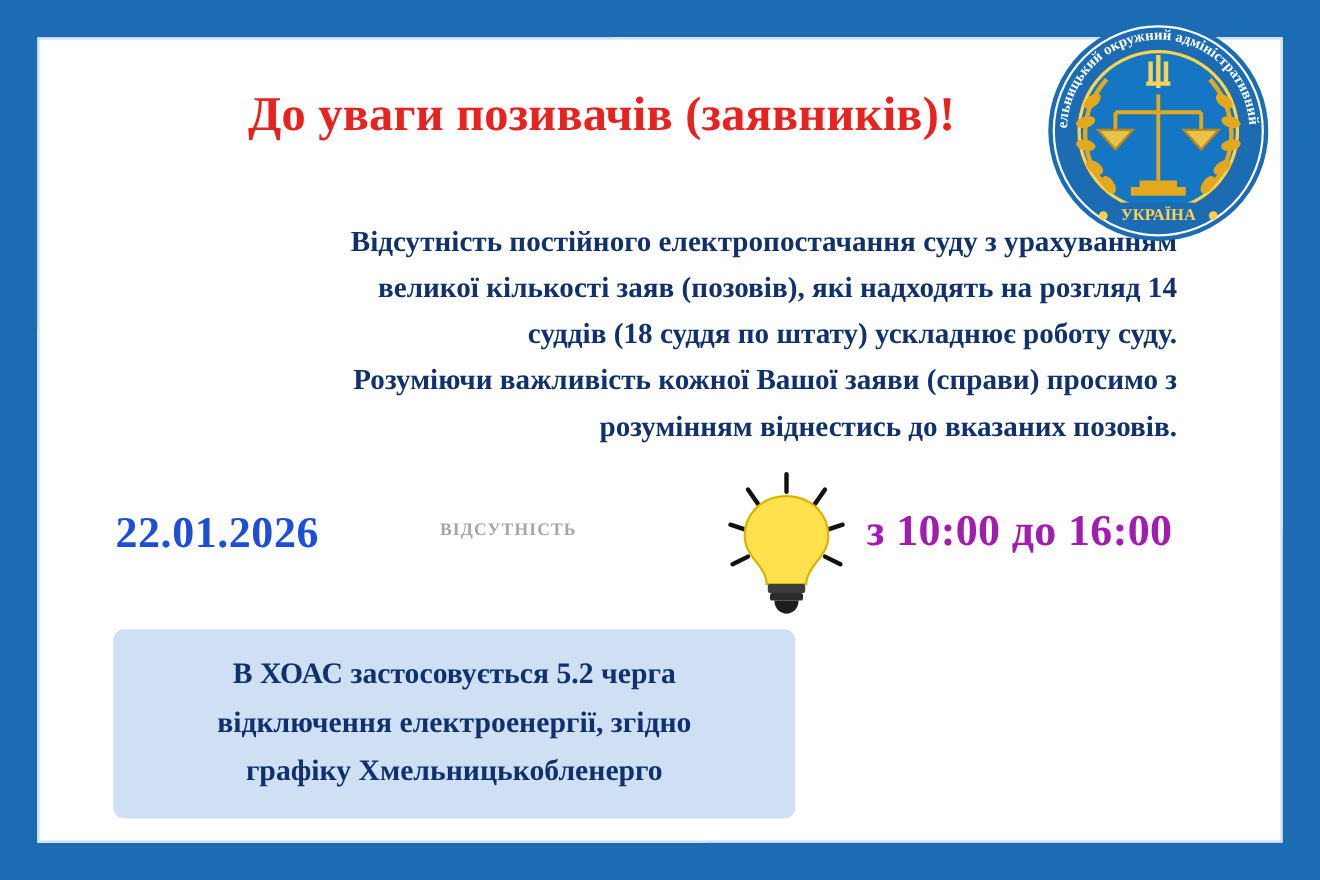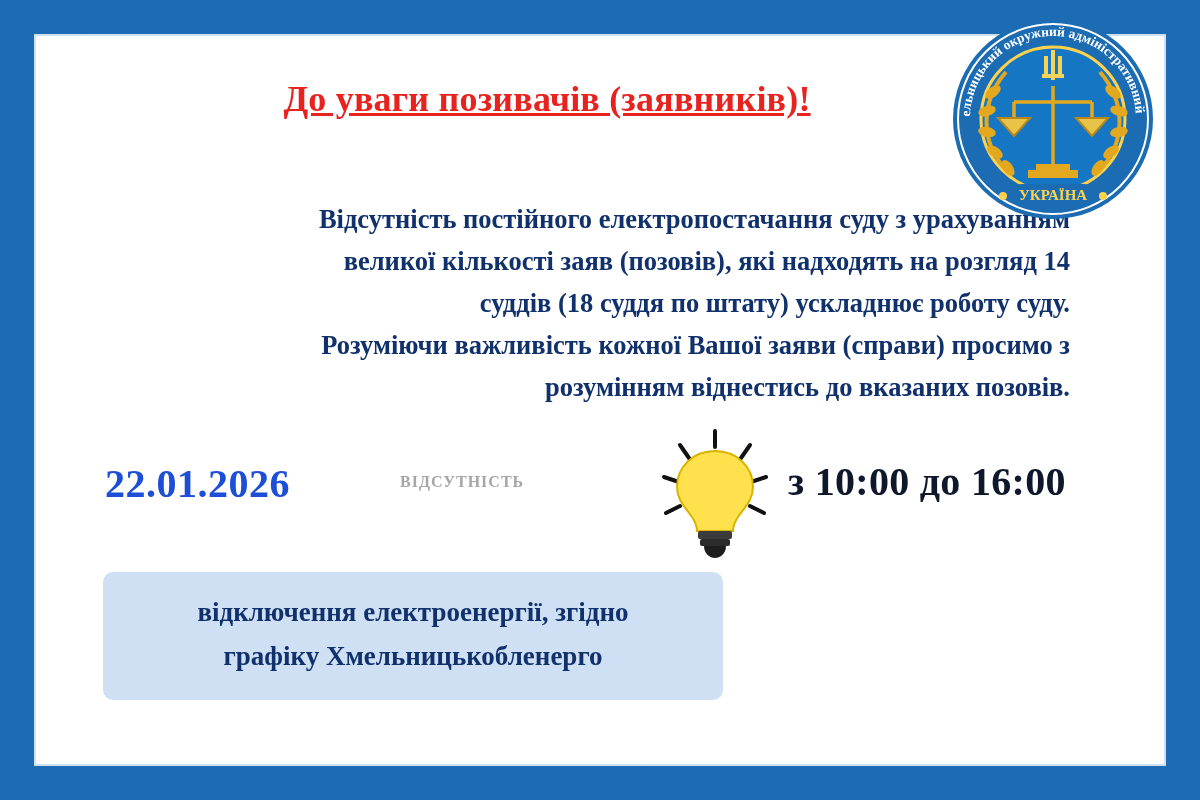--- a/index.html
+++ b/index.html
@@ -123,28 +123,27 @@
     z-index: 6;
   }
 
   
   .headline {
     position: absolute;
     left: 0;
     top: 78px;
     width: 1200px;
     text-align: center;
-    font-size: 36px;
+    font-size: 44px;
     font-weight: bold;
     color: #e8231f;
     letter-spacing: .2px;
     z-index: 5;
     padding-right: 106px;
     box-sizing: border-box;
-    text-decoration: underline;
   }
 
   
   .body-text {
     position: absolute;
     left: 55px;
     top: 198px;
     width: 1015px;
     text-align: center;
     font-size: 26.5px;
@@ -191,21 +190,21 @@
     top: -15px;
     width: 150px;
     height: 140px;
   }
   .time-text {
     position: absolute;
     left: 728px;
     top: 18px;
     font-size: 40px;
     font-weight: bold;
-    color: #0f172a;
+    color: #a21caf;
     letter-spacing: .3px;
   }
 
   
   .notice-box {
     position: absolute;
     left: 103px;
     top: 572px;
     width: 620px;
     padding: 18px 26px 22px 26px;
@@ -322,17 +321,18 @@
         <rect x="58" y="106" width="34" height="8" rx="2" fill="#3b3b3b"></rect>
         <rect x="60" y="114" width="30" height="7" rx="2" fill="#2b2b2b"></rect>
         <path d="M64,121 h22 c0,8 -6,12 -11,12 c-5,0 -11,-4 -11,-12 z" fill="#1d1d1d"></path>
       </svg>
     </div>
 
     <div class="time-text">з 10:00 до 16:00</div>
   </div>
 
   <div class="notice-box">
+    <p>В ХОАС застосовується 5.2 черга</p>
     <p>відключення електроенергії, згідно</p>
     <p>графіку Хмельницькобленерго</p>
   </div>
 
 </div>
 
 </body></html>

